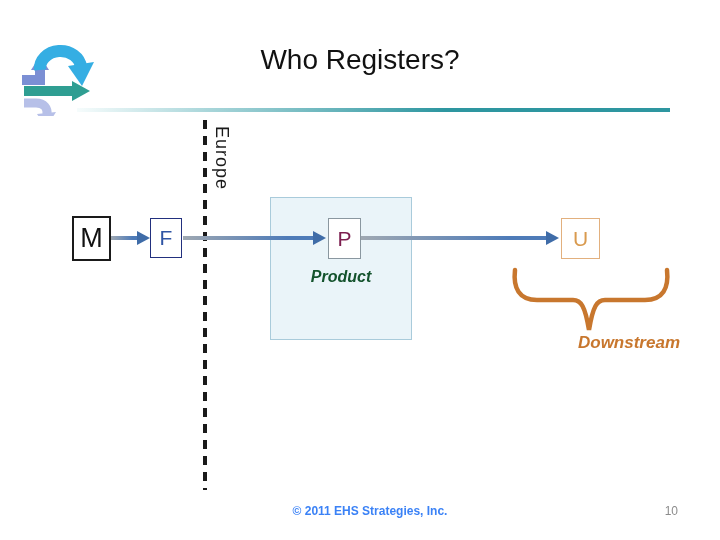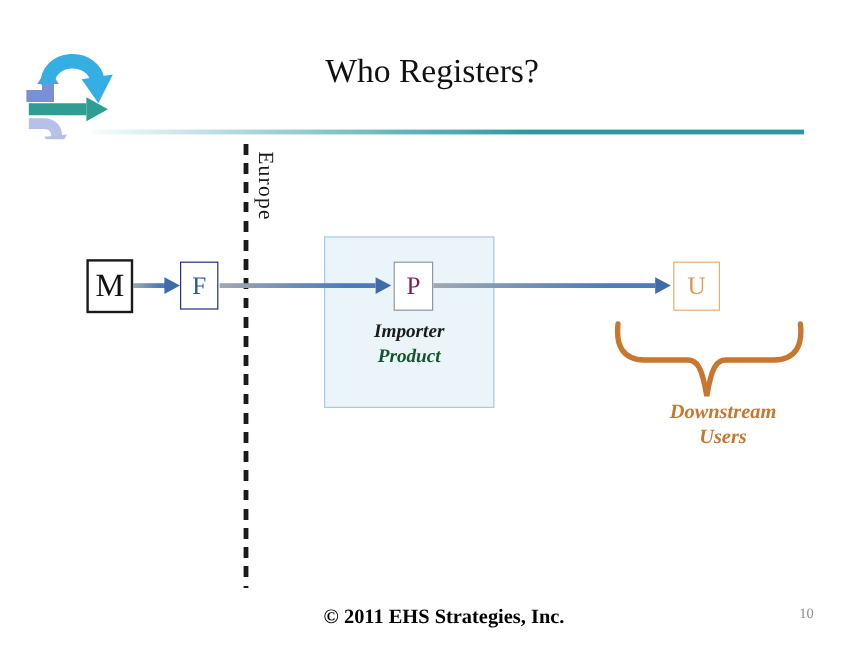--- a/index.html
+++ b/index.html
@@ -1,18 +1,18 @@
 <!DOCTYPE html>
 <html><head>
 <meta charset="utf-8">
 <style>
   html,body { margin:0; padding:0; background:#ffffff; }
   .slide {
     position:relative; width:720px; height:540px; background:#ffffff;
-    font-family:Liberation Serif, serif; overflow:hidden;
+    font-family:Liberation Sans, sans-serif; overflow:hidden;
   }
 
   
   .logo { position:absolute; left:10px; top:18px; width:92px; height:98px; }
 
   
   .title {
     position:absolute; top:44px; left:0; right:0; margin:0;
     text-align:center; font-size:28px; font-weight:400; color:#111111;
   }
@@ -66,28 +66,28 @@
     border-top:7px solid transparent; border-bottom:7px solid transparent;
     border-left:13px solid #3F6CA8;
   }
   .ahead1 { left:137px; top:231px; }
   .ahead2 { left:313px; top:231px; }
   .ahead3 { left:546px; top:231px; }
 
   
   .brace { position:absolute; left:505px; top:262px; width:175px; height:80px; }
   .downstream {
-    position:absolute; left:525px; top:332px; width:155px; text-align:center;
+    position:absolute; left:525px; top:332px; width:155px; text-align:right;
     color:#C8772E; font-size:17px; line-height:21px; font-weight:bold; font-style:italic;
   }
 
   
   .footer {
     position:absolute; left:0; right:0; top:504px; text-align:center;
-    font-size:17px; font-weight:bold; color:#000000;padding-left:20px;
+    font-size:12px; font-weight:bold; color:#3b82f6;padding-left:20px;
   }
   .page-number {
     position:absolute; top:504px; right:42px; font-size:12px; color:#8C8C8C;
   }
 </style>
 </head>
 <body>
 
 <div class="slide">
 
@@ -116,29 +116,27 @@
   <div class="node node-u">U</div>
 
   <div class="conn conn1"></div>
   <div class="ahead ahead1"></div>
   <div class="conn conn2"></div>
   <div class="ahead ahead2"></div>
   <div class="conn conn3"></div>
   <div class="ahead ahead3"></div>
 
   <div class="panel-caption">
-    <div class="imp">Importer</div>
     <div class="prod">Product</div>
   </div>
 
   <svg class="brace" viewBox="0 0 175 80" aria-hidden="true">
     <path d="M 10 8 C 8 26, 14 38, 32 38 L 68 38 C 76 38, 80 44, 84 68 C 88 44, 92 38, 100 38 L 140 38 C 158 38, 164 26, 162 8" fill="none" stroke="#C8772E" stroke-width="4.5" stroke-linecap="round"></path>
   </svg>
 
   <div class="downstream">
     <div>Downstream</div>
-    <div>Users</div>
   </div>
 
   <div class="footer">© 2011 EHS Strategies, Inc.</div>
   <div class="page-number">10</div>
 
 </div>
 
 </body></html>

